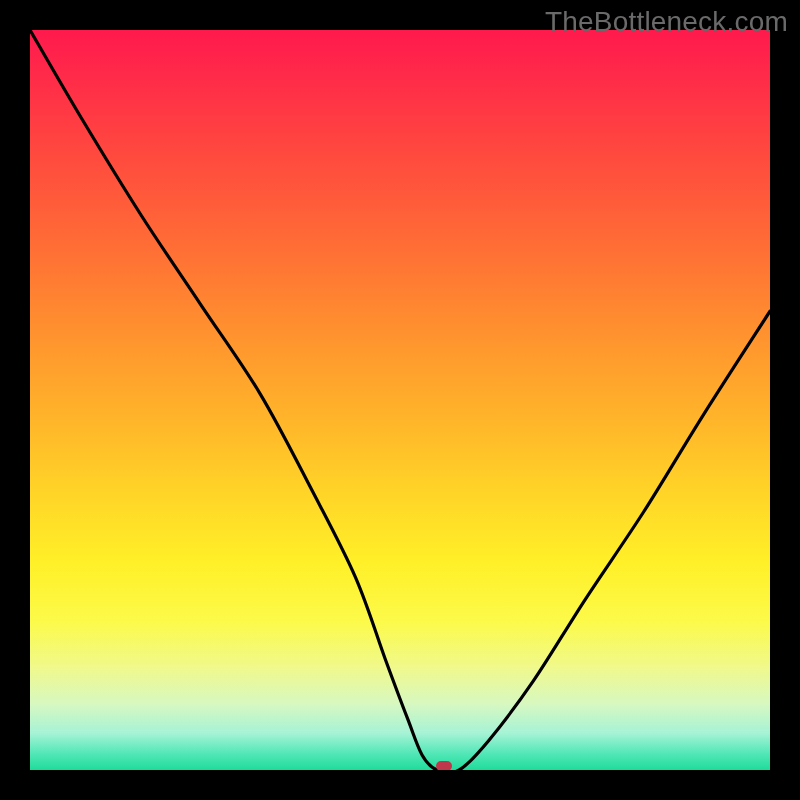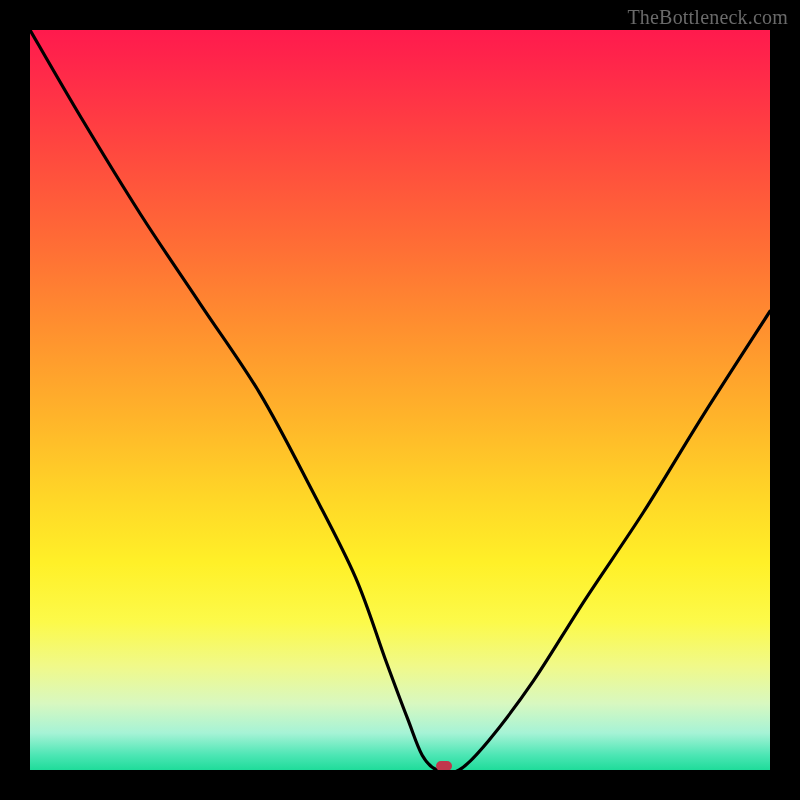--- a/index.html
+++ b/index.html
@@ -15,24 +15,23 @@
     position: relative;
     width: 800px;
     height: 800px;
     background: #000;
   }
   .watermark {
     position: absolute;
     top: 6px;
     right: 12px;
     color: #6a6a6a;
-    font-size: 20px;
+    font-size: 28px;
     letter-spacing: 0.2px;
     z-index: 10;
-    font-family: Liberation Serif, serif;
   }
   .plot-area {
     position: absolute;
     left: 30px;
     top: 30px;
     width: 740px;
     height: 740px;
     overflow: hidden;
   }
   .gradient-bg {

